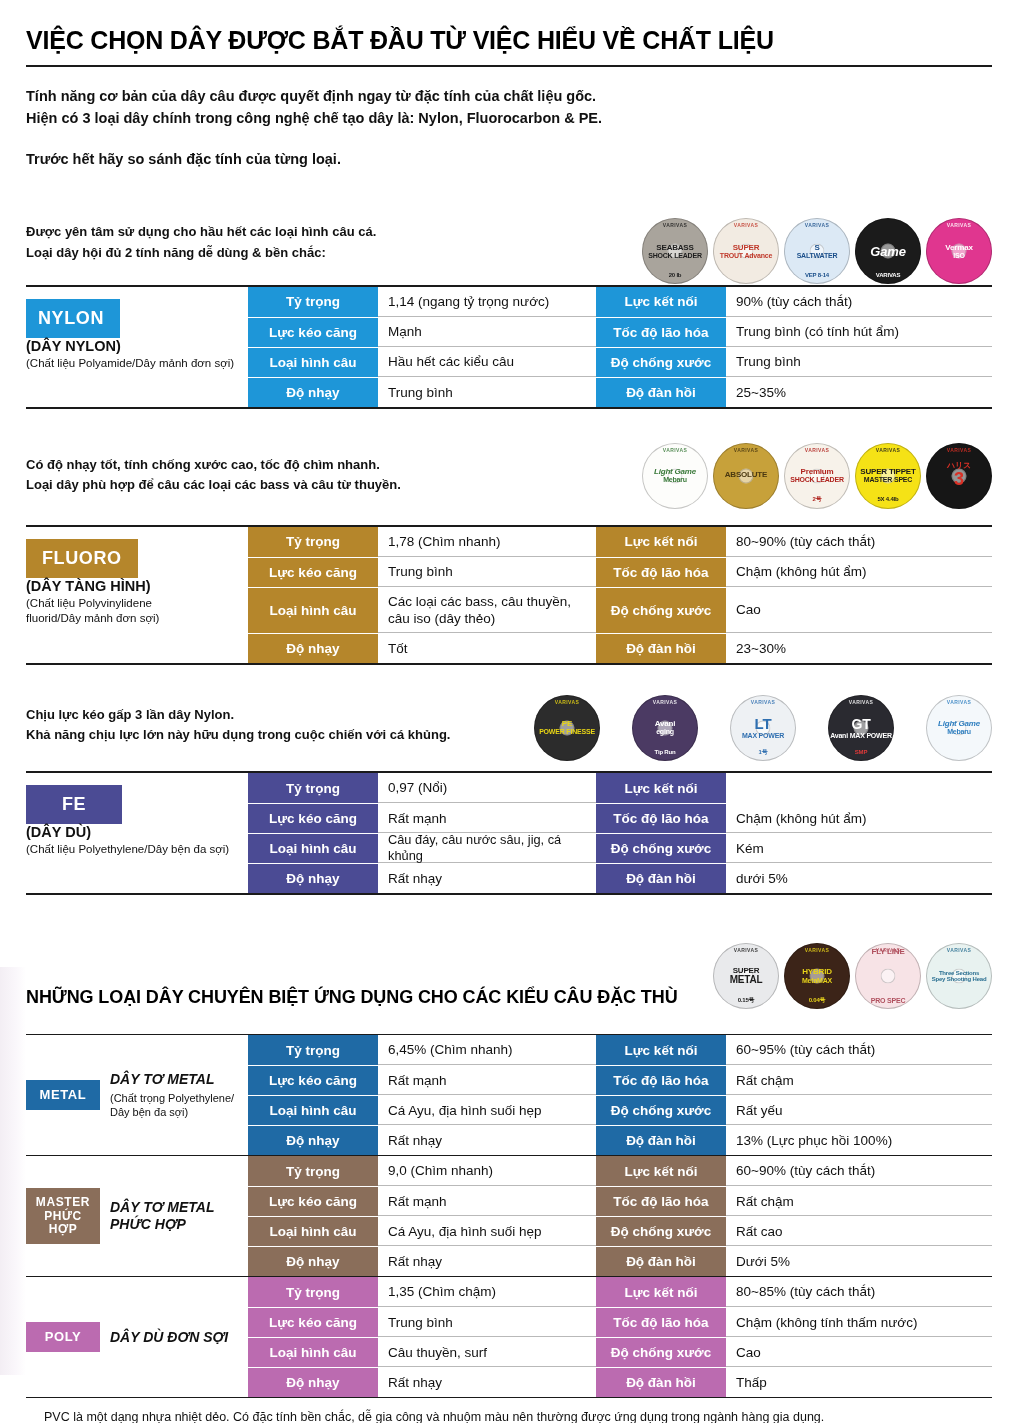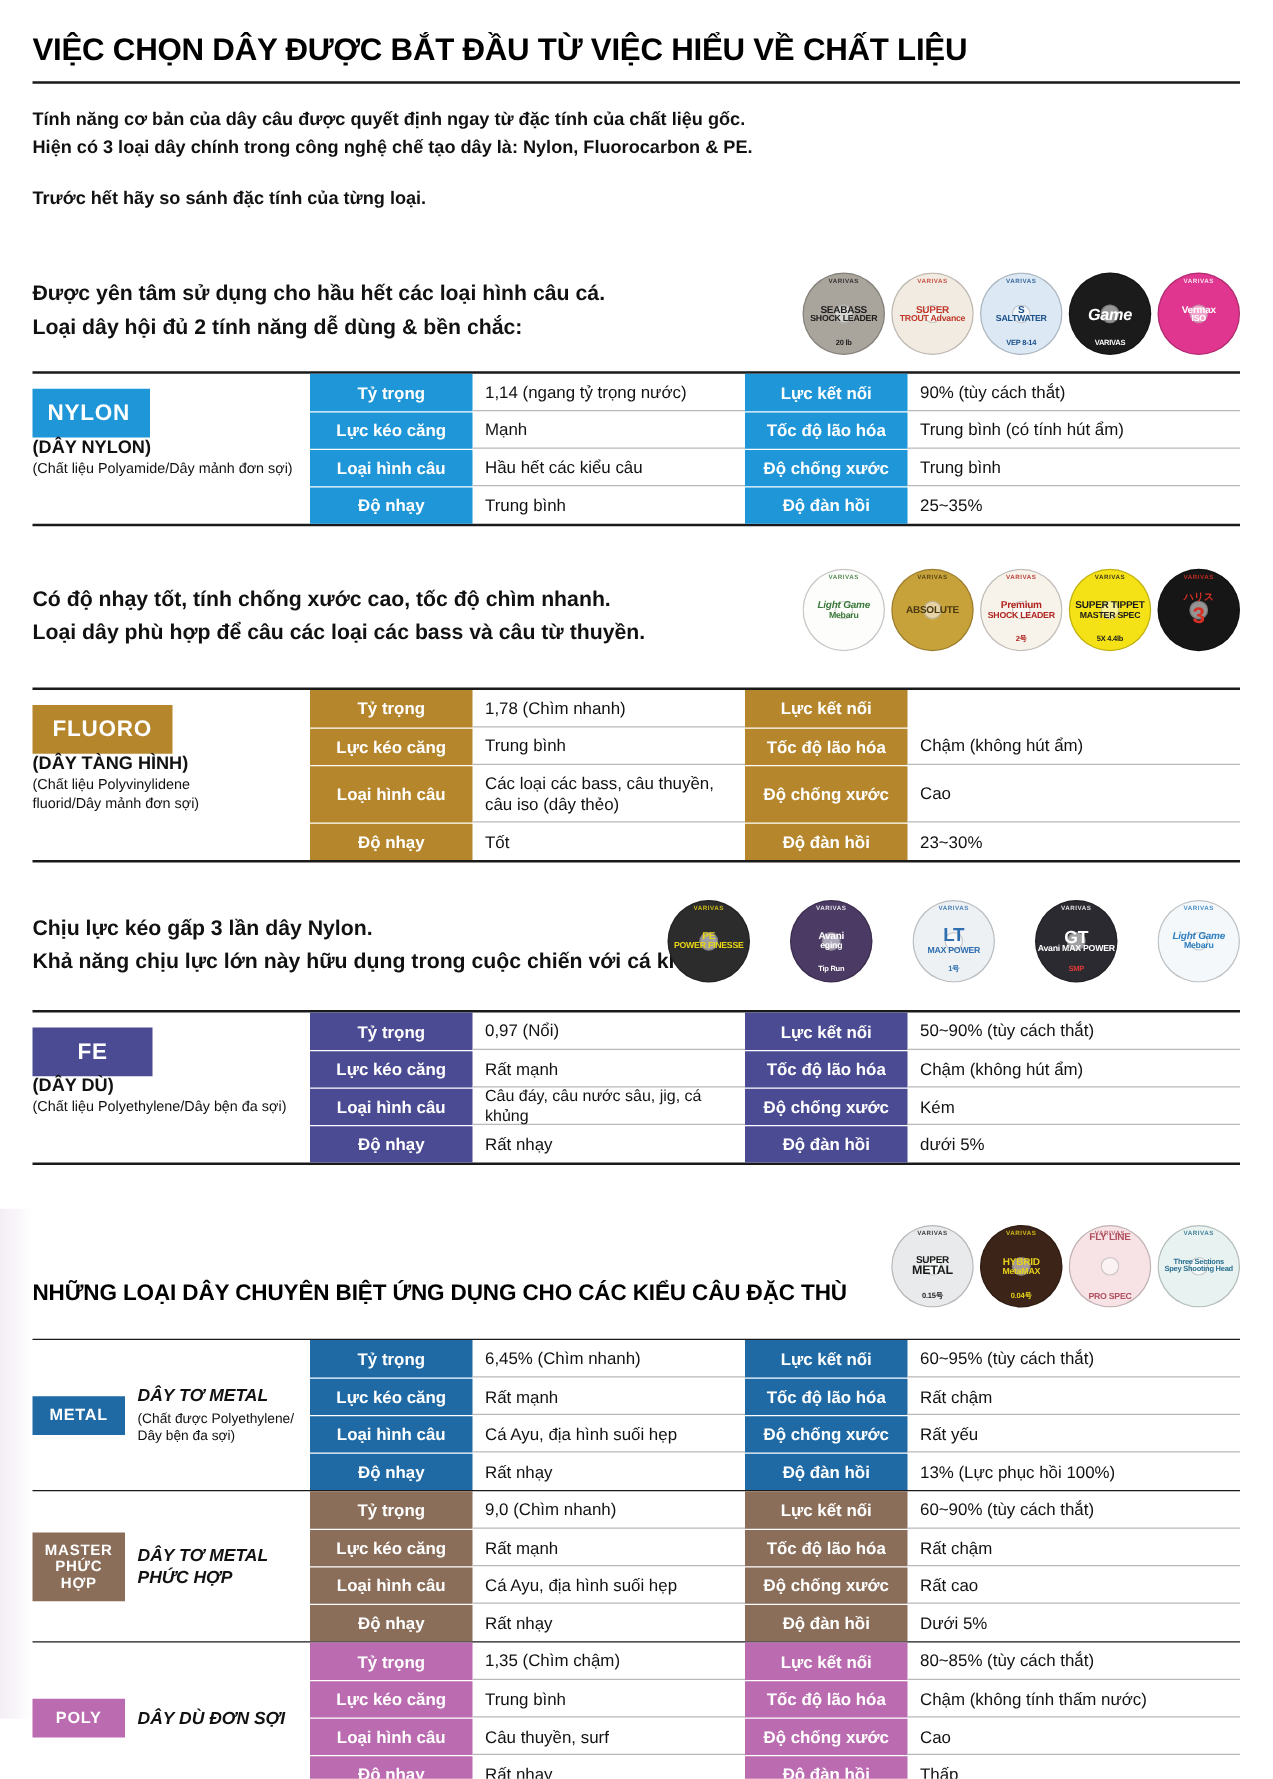--- a/index.html
+++ b/index.html
@@ -48,21 +48,21 @@
     border-top: 2px solid #1a1a1a;
     margin-top: 10px;
     margin-bottom: 18px;
   }
   .intro-line { font-size: 14.5px; font-weight: bold; line-height: 1.55; color: #111; }
   .intro-gap { height: 18px; }
 
   
   .block { position: relative; margin-top: 0; }
   .block-lead {
-    font-size: 17px;
+    font-size: 13px;
     font-weight: bold;
     line-height: 1.55;
     color: #111;
   }
 
   
   .spools {
     position: absolute;
     right: 0;
     display: flex;
@@ -309,20 +309,21 @@
       <div class="mat-left">
         <div class="badge badge-lg" style="background:#b5862b;">FLUORO</div>
         <div class="mat-name">(DÂY TÀNG HÌNH)</div>
         <div class="mat-sub" style="max-width:170px;">(Chất liệu Polyvinylidene fluorid/Dây mảnh đơn sợi)</div>
       </div>
       <div class="spec-table">
         <div class="spec-line">
           <div class="k" style="background:#b5862b;">Tỷ trọng</div>
           <div class="v v-left">1,78 (Chìm nhanh)</div>
           <div class="k" style="background:#b5862b;">Lực kết nối</div>
+          <div class="v v-right">80~90% (tùy cách thắt)</div>
         </div>
         <div class="spec-line">
           <div class="k" style="background:#b5862b;">Lực kéo căng</div>
           <div class="v v-left">Trung bình</div>
           <div class="k" style="background:#b5862b;">Tốc độ lão hóa</div>
           <div class="v v-right">Chậm (không hút ẩm)</div>
         </div>
         <div class="spec-line tall">
           <div class="k" style="background:#b5862b;">Loại hình câu</div>
           <div class="v v-left wrap">Các loại các bass,  câu thuyền, câu iso (dây thẻo)</div>
@@ -380,21 +381,20 @@
       <div class="mat-left">
         <div class="badge badge-lg" style="background:#4b4b94;padding-left:36px;padding-right:36px;">FE</div>
         <div class="mat-name">(DÂY DÙ)</div>
         <div class="mat-sub">(Chất liệu Polyethylene/Dây bện đa sợi)</div>
       </div>
       <div class="spec-table">
         <div class="spec-line">
           <div class="k" style="background:#4b4b94;">Tỷ trọng</div>
           <div class="v v-left">0,97 (Nổi)</div>
           <div class="k" style="background:#4b4b94;">Lực kết nối</div>
-          <div class="v v-right">50~90% (tùy cách thắt)</div>
         </div>
         <div class="spec-line">
           <div class="k" style="background:#4b4b94;">Lực kéo căng</div>
           <div class="v v-left">Rất mạnh</div>
           <div class="k" style="background:#4b4b94;">Tốc độ lão hóa</div>
           <div class="v v-right">Chậm (không hút ẩm)</div>
         </div>
         <div class="spec-line">
           <div class="k" style="background:#4b4b94;">Loại hình câu</div>
           <div class="v v-left" style="font-size:12.8px;">Câu đáy, câu nước sâu, jig, cá khủng</div>
@@ -439,21 +439,21 @@
       </div>
     </div>
 
     <div class="section-head" style="padding-top:30px;">NHỮNG LOẠI DÂY CHUYÊN BIỆT ỨNG DỤNG CHO CÁC KIỂU CÂU ĐẶC THÙ</div>
 
     <div class="sp-row" style="margin-top:26px;">
       <div class="sp-left">
         <div class="badge badge-sm" style="background:#1f6aa5;">METAL</div>
         <div>
           <div class="sp-title">DÂY TƠ METAL</div>
-          <div class="sp-sub">(Chất được Polyethylene/ Dây bện đa sợi)</div>
+          <div class="sp-sub">(Chất trọng Polyethylene/ Dây bện đa sợi)</div>
         </div>
       </div>
       <div class="spec-table">
         <div class="spec-line">
           <div class="k" style="background:#1f6aa5;">Tỷ trọng</div>
           <div class="v v-left">6,45% (Chìm nhanh)</div>
           <div class="k" style="background:#1f6aa5;">Lực kết nối</div>
           <div class="v v-right">60~95% (tùy cách thắt)</div>
         </div>
         <div class="spec-line">

